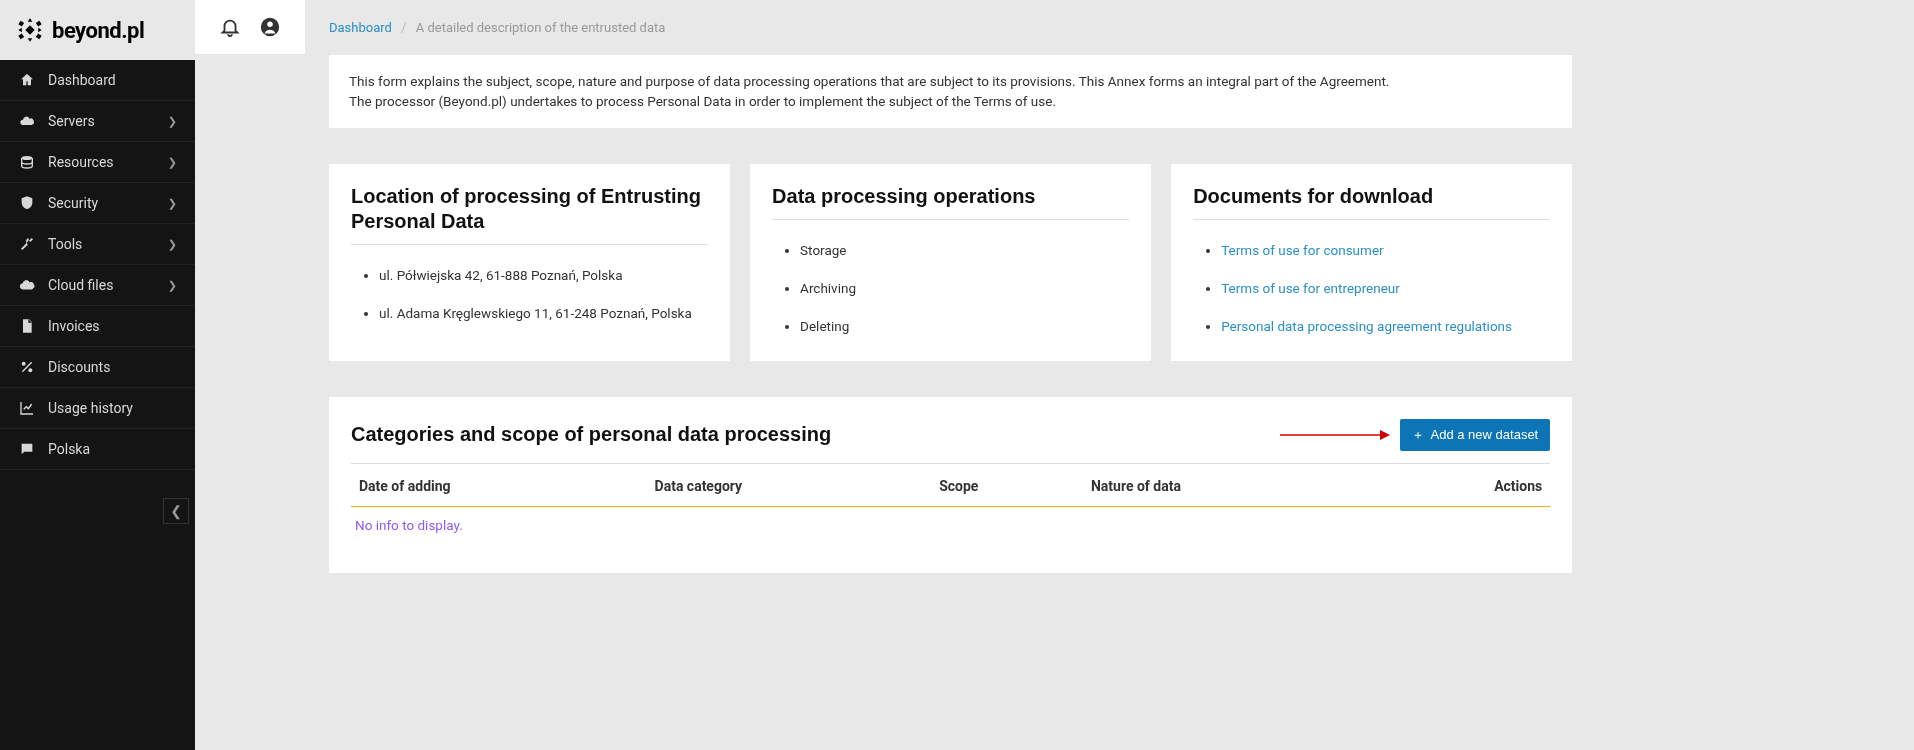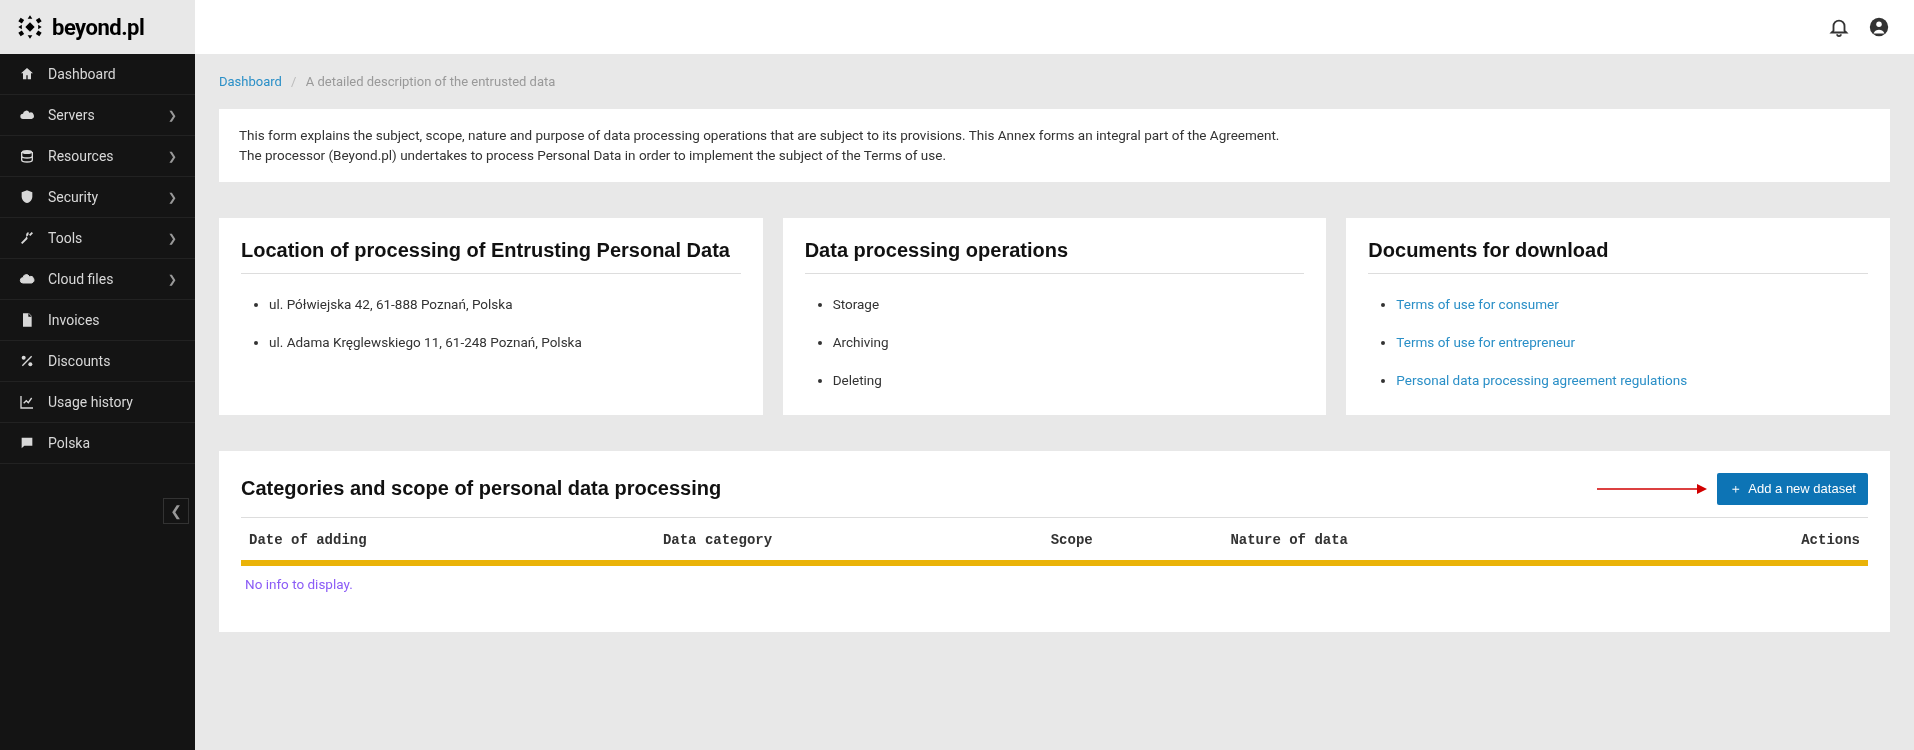--- a/index.html
+++ b/index.html
@@ -1,29 +1,29 @@
 <!DOCTYPE html>
 <html><head>
 <meta charset="utf-8">
 <style>
 * { box-sizing: border-box; margin: 0; padding: 0; }
 body { font-family: -apple-system, BlinkMacSystemFont, "Segoe UI", Roboto, Arial, sans-serif; background: #e8e8e8; color: #333; font-size: 14px; }
 .app { display: flex; min-height: 750px; }
 .sidebar { width: 195px; background: #141414; color: #fff; display: flex; flex-direction: column; position: relative; }
-.logo-area { background: #e8e8e8; padding: 12px 16px; display: flex; align-items: center; gap: 8px; color: #000; height: 54px;}
+.logo-area { background: #e8e8e8; padding: 12px 16px; display: flex; align-items: center; gap: 8px; color: #000; height: 60px;}
 .logo-mark { width: 28px; height: 28px; }
 .logo-text { font-size: 22px; font-weight: 700; letter-spacing: -0.5px; }
 .nav { flex: 1; }
 .nav-item { display: flex; align-items: center; padding: 11px 18px; color: #d8d8d8; font-size: 14px; cursor: pointer; border-bottom: 1px solid #222; position: relative; }
 .nav-icon { width: 18px; height: 18px; margin-right: 12px; display: inline-flex; align-items: center; justify-content: center; }
 .nav-chevron { margin-left: auto; font-size: 11px; color: #999; }
 .collapse-btn { position: absolute; right: 8px; bottom: 0; transform: translateY(220px); background:#141414; border:1px solid #333; width:26px; height:26px; display:flex; align-items:center; justify-content:center; color:#999; cursor:pointer;}
 
 .collapse-btn { top: auto; bottom: auto; transform:none; position:absolute; right:6px; top: 498px; }
-.main { flex: 1; display: flex; flex-direction: column; background: #e8e8e8; }
+.main { flex: 1; display: flex; background: #e8e8e8; }
 .topbar { background: #fff; height: 54px; display: flex; align-items: center; justify-content: flex-end; padding: 0 24px; gap: 18px; }
 .topbar-icon { width: 22px; height: 22px; color: #333; cursor: pointer; }
 .content { padding: 20px 24px; }
 .breadcrumb { font-size: 13px; color: #999; margin-bottom: 20px; }
 .breadcrumb a { color: #2a8fc7; text-decoration: none; }
 .breadcrumb .sep { margin: 0 6px; color: #bbb; }
 .panel { background: #fff; padding: 16px 20px; margin-bottom: 36px; font-size: 13.5px; line-height: 1.5; color: #333;}
 .triple { display: flex; gap: 20px; margin-bottom: 36px; }
 .card { background: #fff; padding: 20px 22px 24px; flex: 1; }
 .card h2 { font-family: Arial, sans-serif; font-size: 20px; font-weight: 700; color: #111; margin-bottom: 4px; line-height: 1.25; }
@@ -32,21 +32,21 @@
 .card ul li { margin-bottom: 3px; margin-top: 22px; }
 .card ul li a { color: #2a8fc7; text-decoration: none; }
 .categories-panel { background: #fff; padding: 22px 22px 30px; }
 .categories-header { display: flex; align-items: center; justify-content: space-between; margin-bottom: 8px; }
 .categories-header h2 { font-family: Arial, sans-serif; font-size: 20px; font-weight: 700; color: #111; }
 .btn-primary { background: #0d74b5; color: #fff; border: none; padding: 7px 12px; font-size: 13px; cursor: pointer; display: inline-flex; align-items: center; gap: 6px; border-radius:2px;}
 .arrow-annotation { flex:1; display:flex; justify-content:flex-end; align-items:center; margin-right:10px;}
 .arrow-annotation svg { display:block;}
 .cat-hr { border:none; border-top:1px solid #ddd; margin: 12px 0 0;}
 .table { width: 100%; border-collapse: collapse; }
-.table th { text-align: left; font-weight: 700; font-size: 14px; padding: 14px 8px 12px; border-bottom: 6px solid #eab308; font-family: Liberation Mono, monospace; }
+.table th { text-align: left; font-weight: 700; font-size: 14px; padding: 14px 8px 12px; border-bottom: 1px solid #eab308; }
 .table th.right { text-align: right; }
 .no-info { padding: 10px 4px; color:#8b5cf6; font-size:13.5px;}
 </style>
 </head>
 <body>
 
 <div class="app">
   <aside class="sidebar">
     <div class="logo-area">
       <span class="logo-mark">

